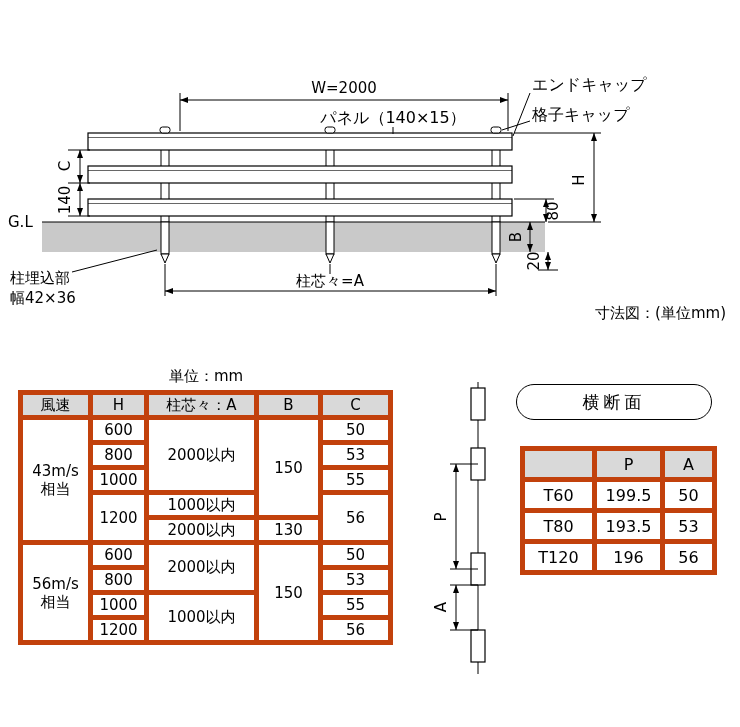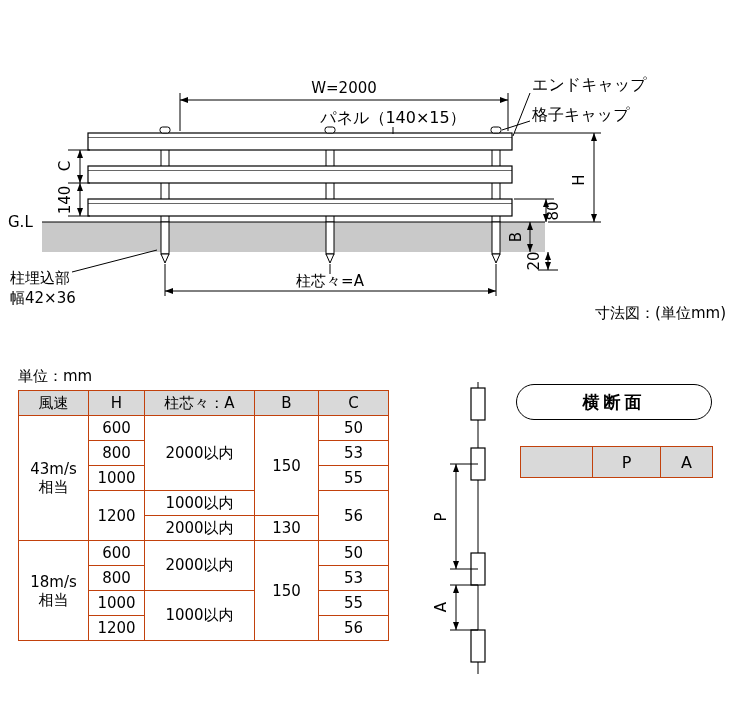--- a/index.html
+++ b/index.html
@@ -2,27 +2,27 @@
 <html><head>
 <meta charset="utf-8">
 <style>
   * { margin:0; padding:0; box-sizing:border-box; }
   body { background:#fff; font-family:"DejaVu Sans","Liberation Sans",sans-serif; color:#000; }
   #canvas { position:relative; width:740px; height:674px; background:#fff; overflow:hidden; }
   .abs { position:absolute; }
   svg text { font-family:"DejaVu Sans","Liberation Sans",sans-serif; font-size:15px; fill:#000; }
   svg text.t16 { font-size:16px; }
   table { border-collapse:collapse; table-layout:fixed; }
-  td, th { border:1px solid #c2410c; text-align:center; vertical-align:middle; padding:0 2px; font-weight:normal; }
+  td, th { border:5px solid #c2410c; text-align:center; vertical-align:middle; padding:0 2px; font-weight:normal; }
   #spec-table { left:18px; top:390px; font-size:15px; }
   #spec-table td, #spec-table th { height:25px; }
   #spec-table th { background:#d9d9d9; }
-  #unit-note { left:18px; top:367px; width:376px; text-align:left; font-size:15px; }
+  #unit-note { left:18px; top:367px; width:376px; text-align:center; font-size:15px; }
   #pill { left:516px; top:384px; width:196px; height:36px; border:1.5px solid #000; border-radius:18px;
-          display:flex; align-items:center; justify-content:center; font-size:17px; font-weight:bold; letter-spacing:4px; }
+          display:flex; align-items:center; justify-content:center; font-size:17px; font-weight:normal; letter-spacing:4px; }
   #cs-table { left:520px; top:446px; font-size:16px; }
   #cs-table td, #cs-table th { height:31px; }
   #cs-table th { background:#d9d9d9; }
   .blk { display:block; line-height:1.2; }
 </style>
 </head>
 <body>
 
 <div id="canvas">
 
@@ -185,21 +185,21 @@
       <td rowspan="2">1200</td>
       <td>1000以内</td>
       <td rowspan="2">56</td>
     </tr>
     <tr>
       <td>2000以内</td>
       <td>130</td>
     </tr>
     <tr>
       <td rowspan="4">
-        <span class="blk">18m/s</span>
+        <span class="blk">56m/s</span>
         <span class="blk">相当</span>
       </td>
       <td>600</td>
       <td rowspan="2">2000以内</td>
       <td rowspan="4">150</td>
       <td>50</td>
     </tr>
     <tr>
       <td>800</td>
       <td>53</td>
@@ -248,16 +248,31 @@
         <col style="width:72px">
         <col style="width:68px">
         <col style="width:52px">
       </colgroup>
     <tbody>
         <tr>
       <th></th>
       <th>P</th>
       <th>A</th>
     </tr>
+    <tr>
+      <td>T60</td>
+      <td>199.5</td>
+      <td>50</td>
+    </tr>
+    <tr>
+      <td>T80</td>
+      <td>193.5</td>
+      <td>53</td>
+    </tr>
+    <tr>
+      <td>T120</td>
+      <td>196</td>
+      <td>56</td>
+    </tr>
   </tbody>
     </table>
 
 </div>
 
 </body></html>

